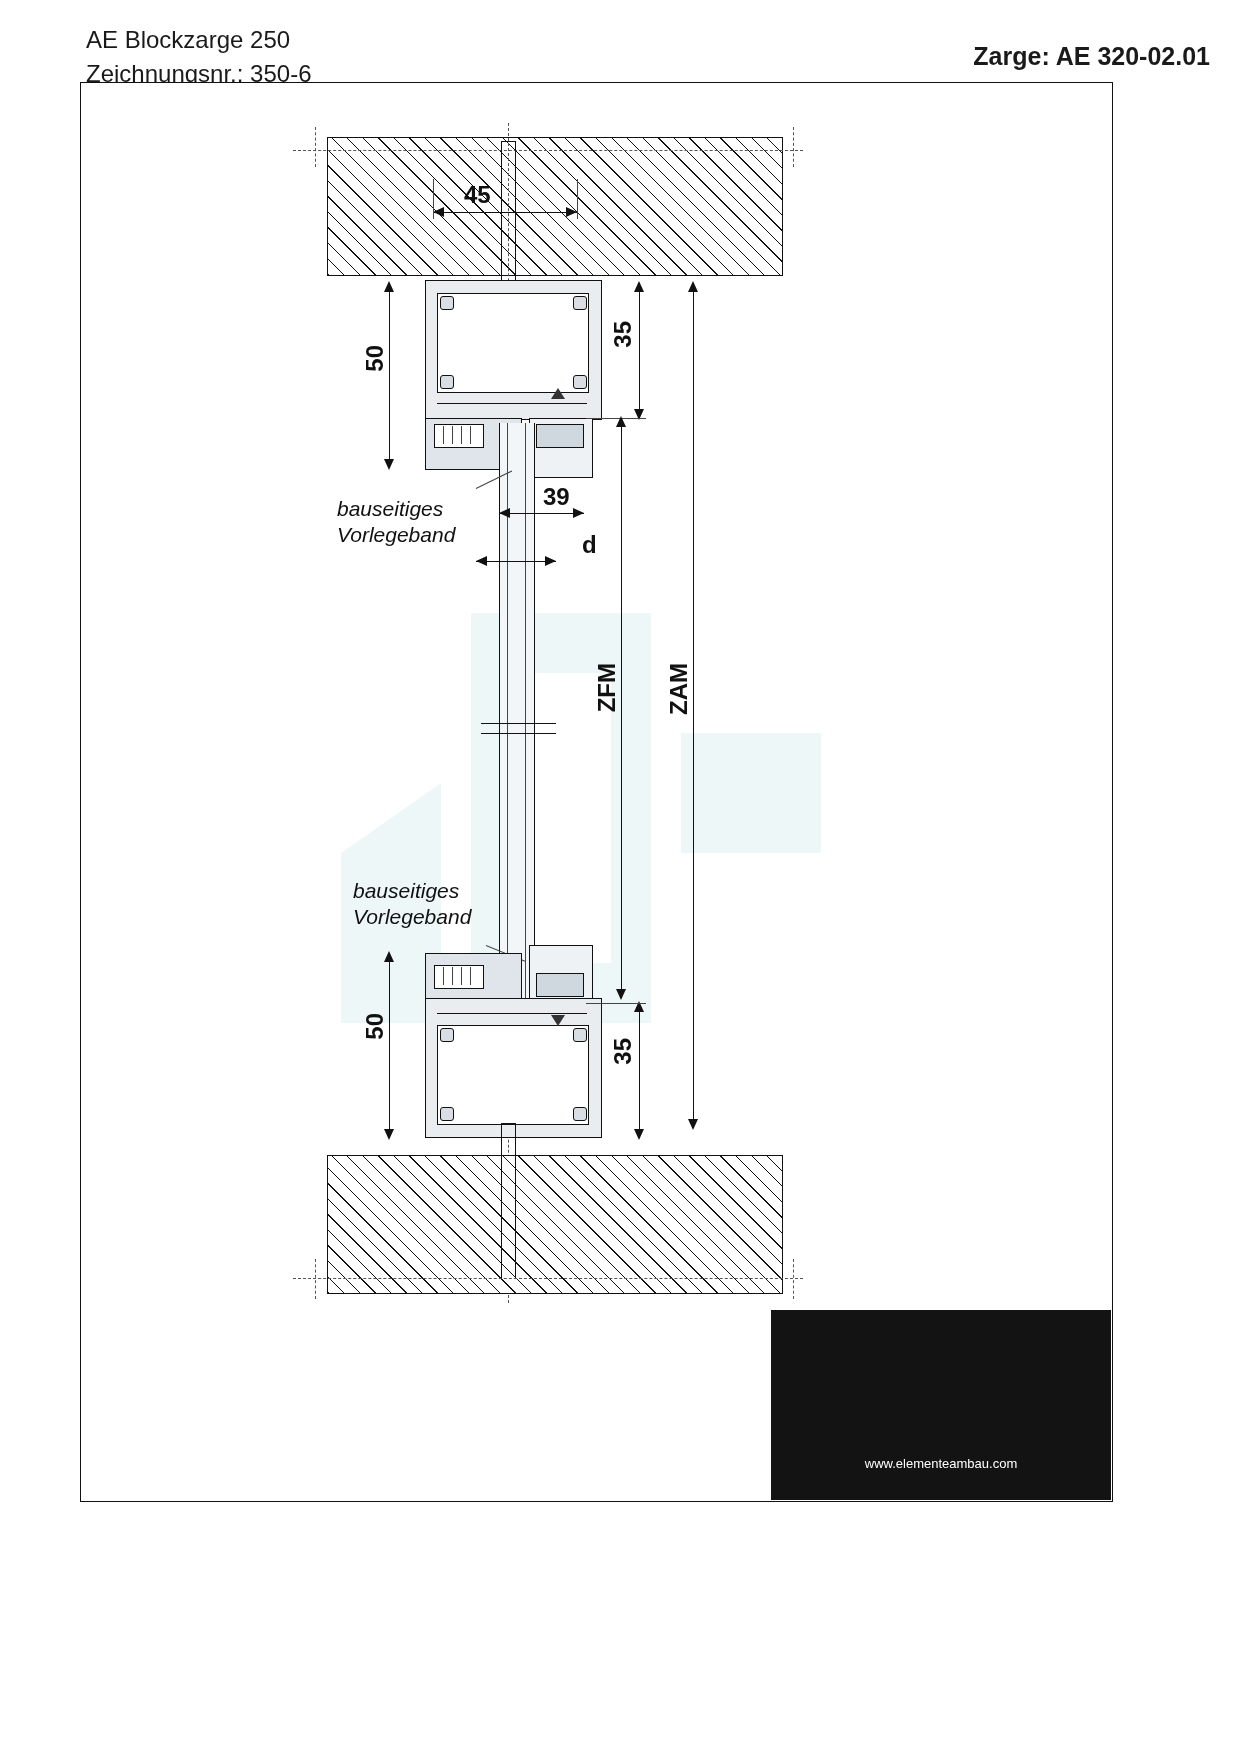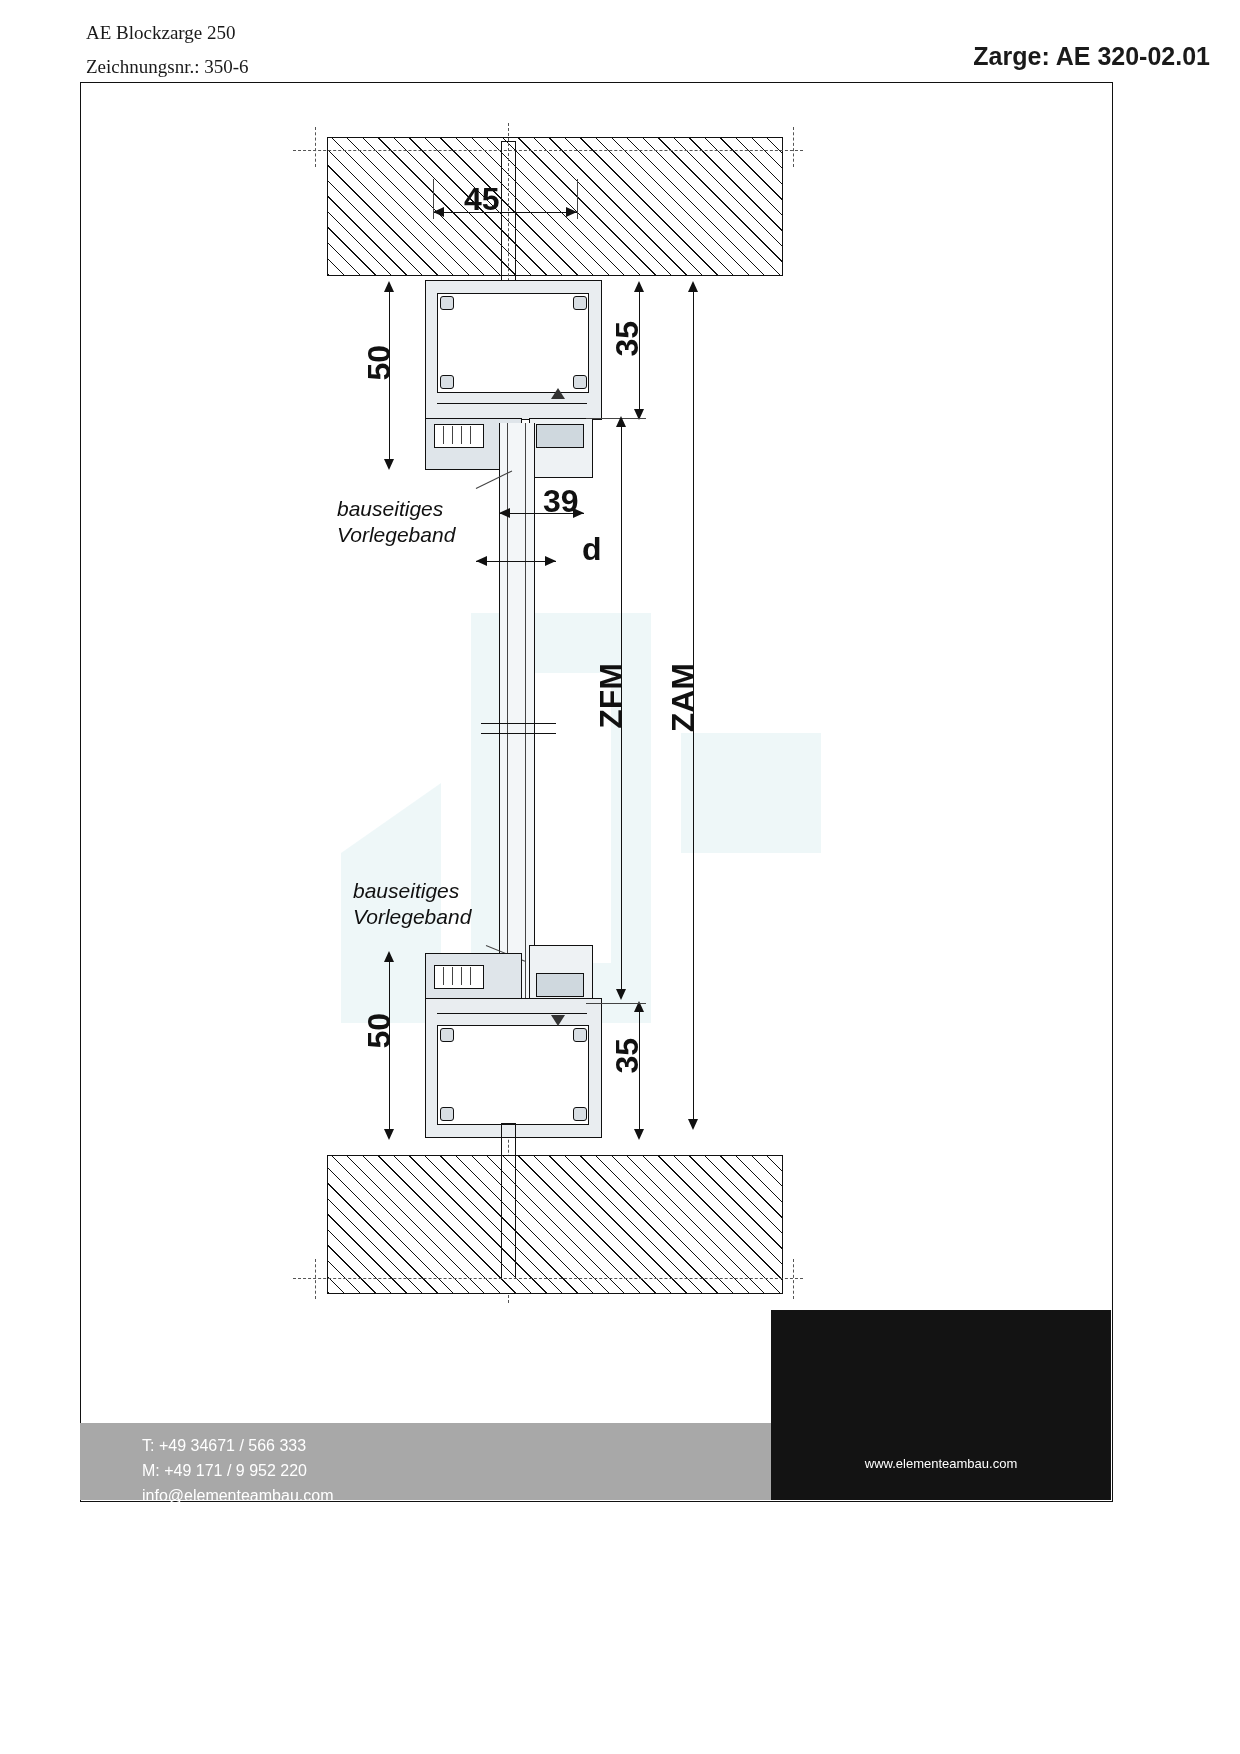--- a/index.html
+++ b/index.html
@@ -4,21 +4,21 @@
 <style>
   html,body{margin:0;padding:0;}
   body{
     width:1240px;height:1754px;background:#ffffff;
     font-family:"Liberation Sans", sans-serif;
     color:#1a1a1a;position:relative;overflow:hidden;
   }
   .page{position:absolute;inset:0;}
 
   
-  .hdr-left{position:absolute;left:86px;top:16px;font-size:19px;line-height:34px;font-family:Liberation Serif, serif;}
+  .hdr-left{position:absolute;left:86px;top:23px;font-size:24px;line-height:34px;}
   .hdr-left .l1{display:block;}
   .hdr-left .l2{display:block;}
   .hdr-right{position:absolute;right:30px;top:42px;font-size:25px;font-weight:700;}
 
   
   .frame{position:absolute;left:80px;top:82px;width:1031px;height:1418px;border:1.5px solid #111;background:#fff;}
 
   
   .wm{position:absolute;left:240px;top:470px;width:520px;height:480px;opacity:.5;}
   .wm svg{width:100%;height:100%;}
@@ -44,21 +44,21 @@
 
   
   .prof{position:absolute;border:1.4px solid #111;background:#e9edf0;}
   .prof-inner{position:absolute;border:1.2px solid #111;background:#fff;}
   .prof-fill{position:absolute;background:#d8dee3;border:1px solid #111;}
 
   
   .leaf{position:absolute;border-left:1.3px solid #111;border-right:1.3px solid #111;background:#f3f6f8;}
 
   
-  .dim{position:absolute;font-size:32px;font-weight:700;color:#111;}
+  .dim{position:absolute;font-size:24px;font-weight:700;color:#111;}
   .dim-v{writing-mode:vertical-rl;transform:rotate(180deg);}
   .note{position:absolute;font-size:21px;font-style:italic;color:#111;line-height:26px;}
 
   
   .ah{position:absolute;width:0;height:0;}
   .ah-l{border-top:5px solid transparent;border-bottom:5px solid transparent;border-right:11px solid #111;}
   .ah-r{border-top:5px solid transparent;border-bottom:5px solid transparent;border-left:11px solid #111;}
   .ah-u{border-left:5px solid transparent;border-right:5px solid transparent;border-bottom:11px solid #111;}
   .ah-d{border-left:5px solid transparent;border-right:5px solid transparent;border-top:11px solid #111;}
 
@@ -222,26 +222,19 @@
     <div class="cl cl-v" style="left:712px;top:1176px;height:40px;"></div>
 
     <div class="solid-v" style="left:420px;top:1040px;height:155px;"></div>
     <div class="solid-v" style="left:434px;top:1040px;height:155px;"></div>
     <div class="solid-h" style="left:420px;top:1040px;width:14px;"></div>
 
   </div>
 
   <div class="footer">
 
-    <div class="f-grey">
-      <div class="f-contact">
-        <span>T: +49 34671 / 566 333</span><br>
-        <span>M: +49 171 / 9 952 220</span><br>
-        <span>info@elementeambau.com</span>
-      </div>
-    </div>
 
     <div class="f-black">
       <div class="f-url">www.elementeambau.com</div>
     </div>
   </div>
 
 </div>
 
 </body></html>

